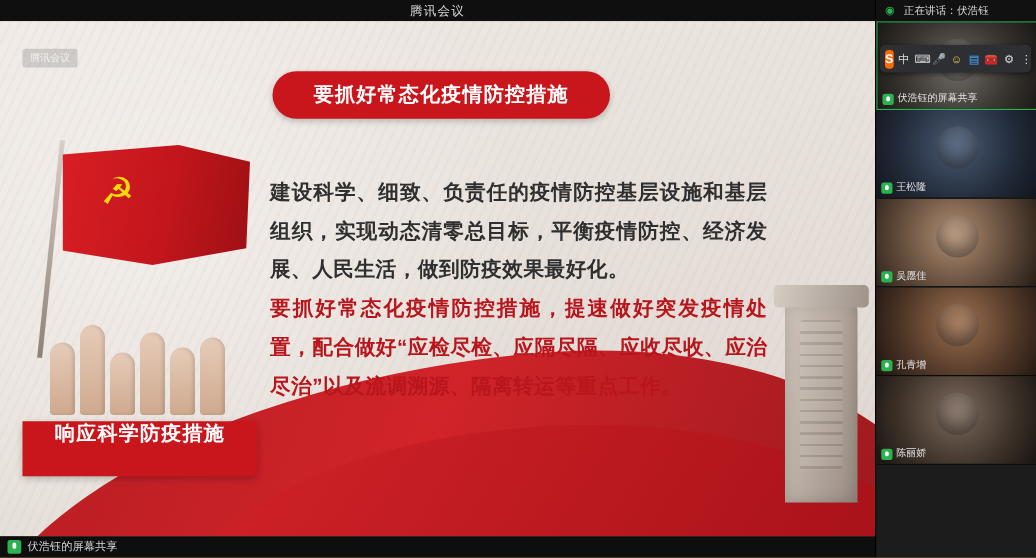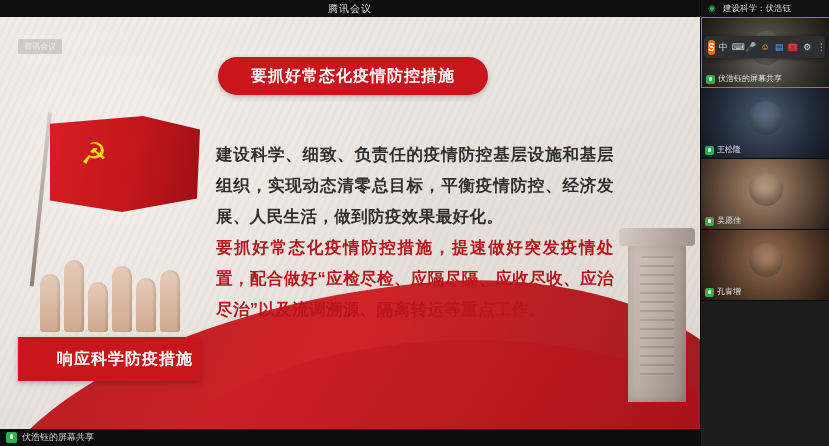--- a/index.html
+++ b/index.html
@@ -201,28 +201,26 @@
   .para.dark {
     color: #2f2f30;
     margin-top: 14px;
   }
 
   
   .banner {
     position: absolute;
     left: 18px;
     top: 320px;
-    width: 152px;
+    width: 188px;
     height: 44px;
     background: #c9161d;
     display: flex;
-    align-items: center;
     justify-content: center;
     box-shadow: 0 2px 6px rgba(0,0,0,0.25);
-    padding-left: 31px;
   }
   .banner span {
     color: #fff;
     font-size: 16px;
     font-weight: bold;
     letter-spacing: 1px;
   }
 
   
   .stage-chip {
@@ -457,21 +455,21 @@
 
   <div class="sharebar">
     <div class="mic"></div>
     <div class="label">伏浩钰的屏幕共享</div>
   </div>
 
   <div class="rail">
 
     <div class="rail-header">
       <span class="spk-icon">◉</span>
-      <span>建设科学：伏浩钰</span>
+      <span>正在讲话：伏浩钰</span>
     </div>
 
     <div class="tiles">
 
       <div class="tile first active">
         <div class="video"></div>
         <div class="head"></div>
         <div class="mic-dot"></div>
         <div class="name">伏浩钰的屏幕共享</div>
       </div>
@@ -491,20 +489,26 @@
       </div>
 
       <div class="tile v4">
         <div class="video"></div>
         <div class="head"></div>
         <div class="mic-dot"></div>
         <div class="name">孔青增</div>
       </div>
 
 
+      <div class="tile v6">
+        <div class="video"></div>
+        <div class="head"></div>
+        <div class="mic-dot"></div>
+        <div class="name">陈丽娇</div>
+      </div>
 
     </div>
 
     <div class="toolbar">
       <div class="tb-logo">S</div>
       <div class="tb-btn">中</div>
       <div class="tb-btn">⌨</div>
       <div class="tb-btn blue">🎤</div>
       <div class="tb-btn yellow">☺</div>
       <div class="tb-btn blue">▤</div>

